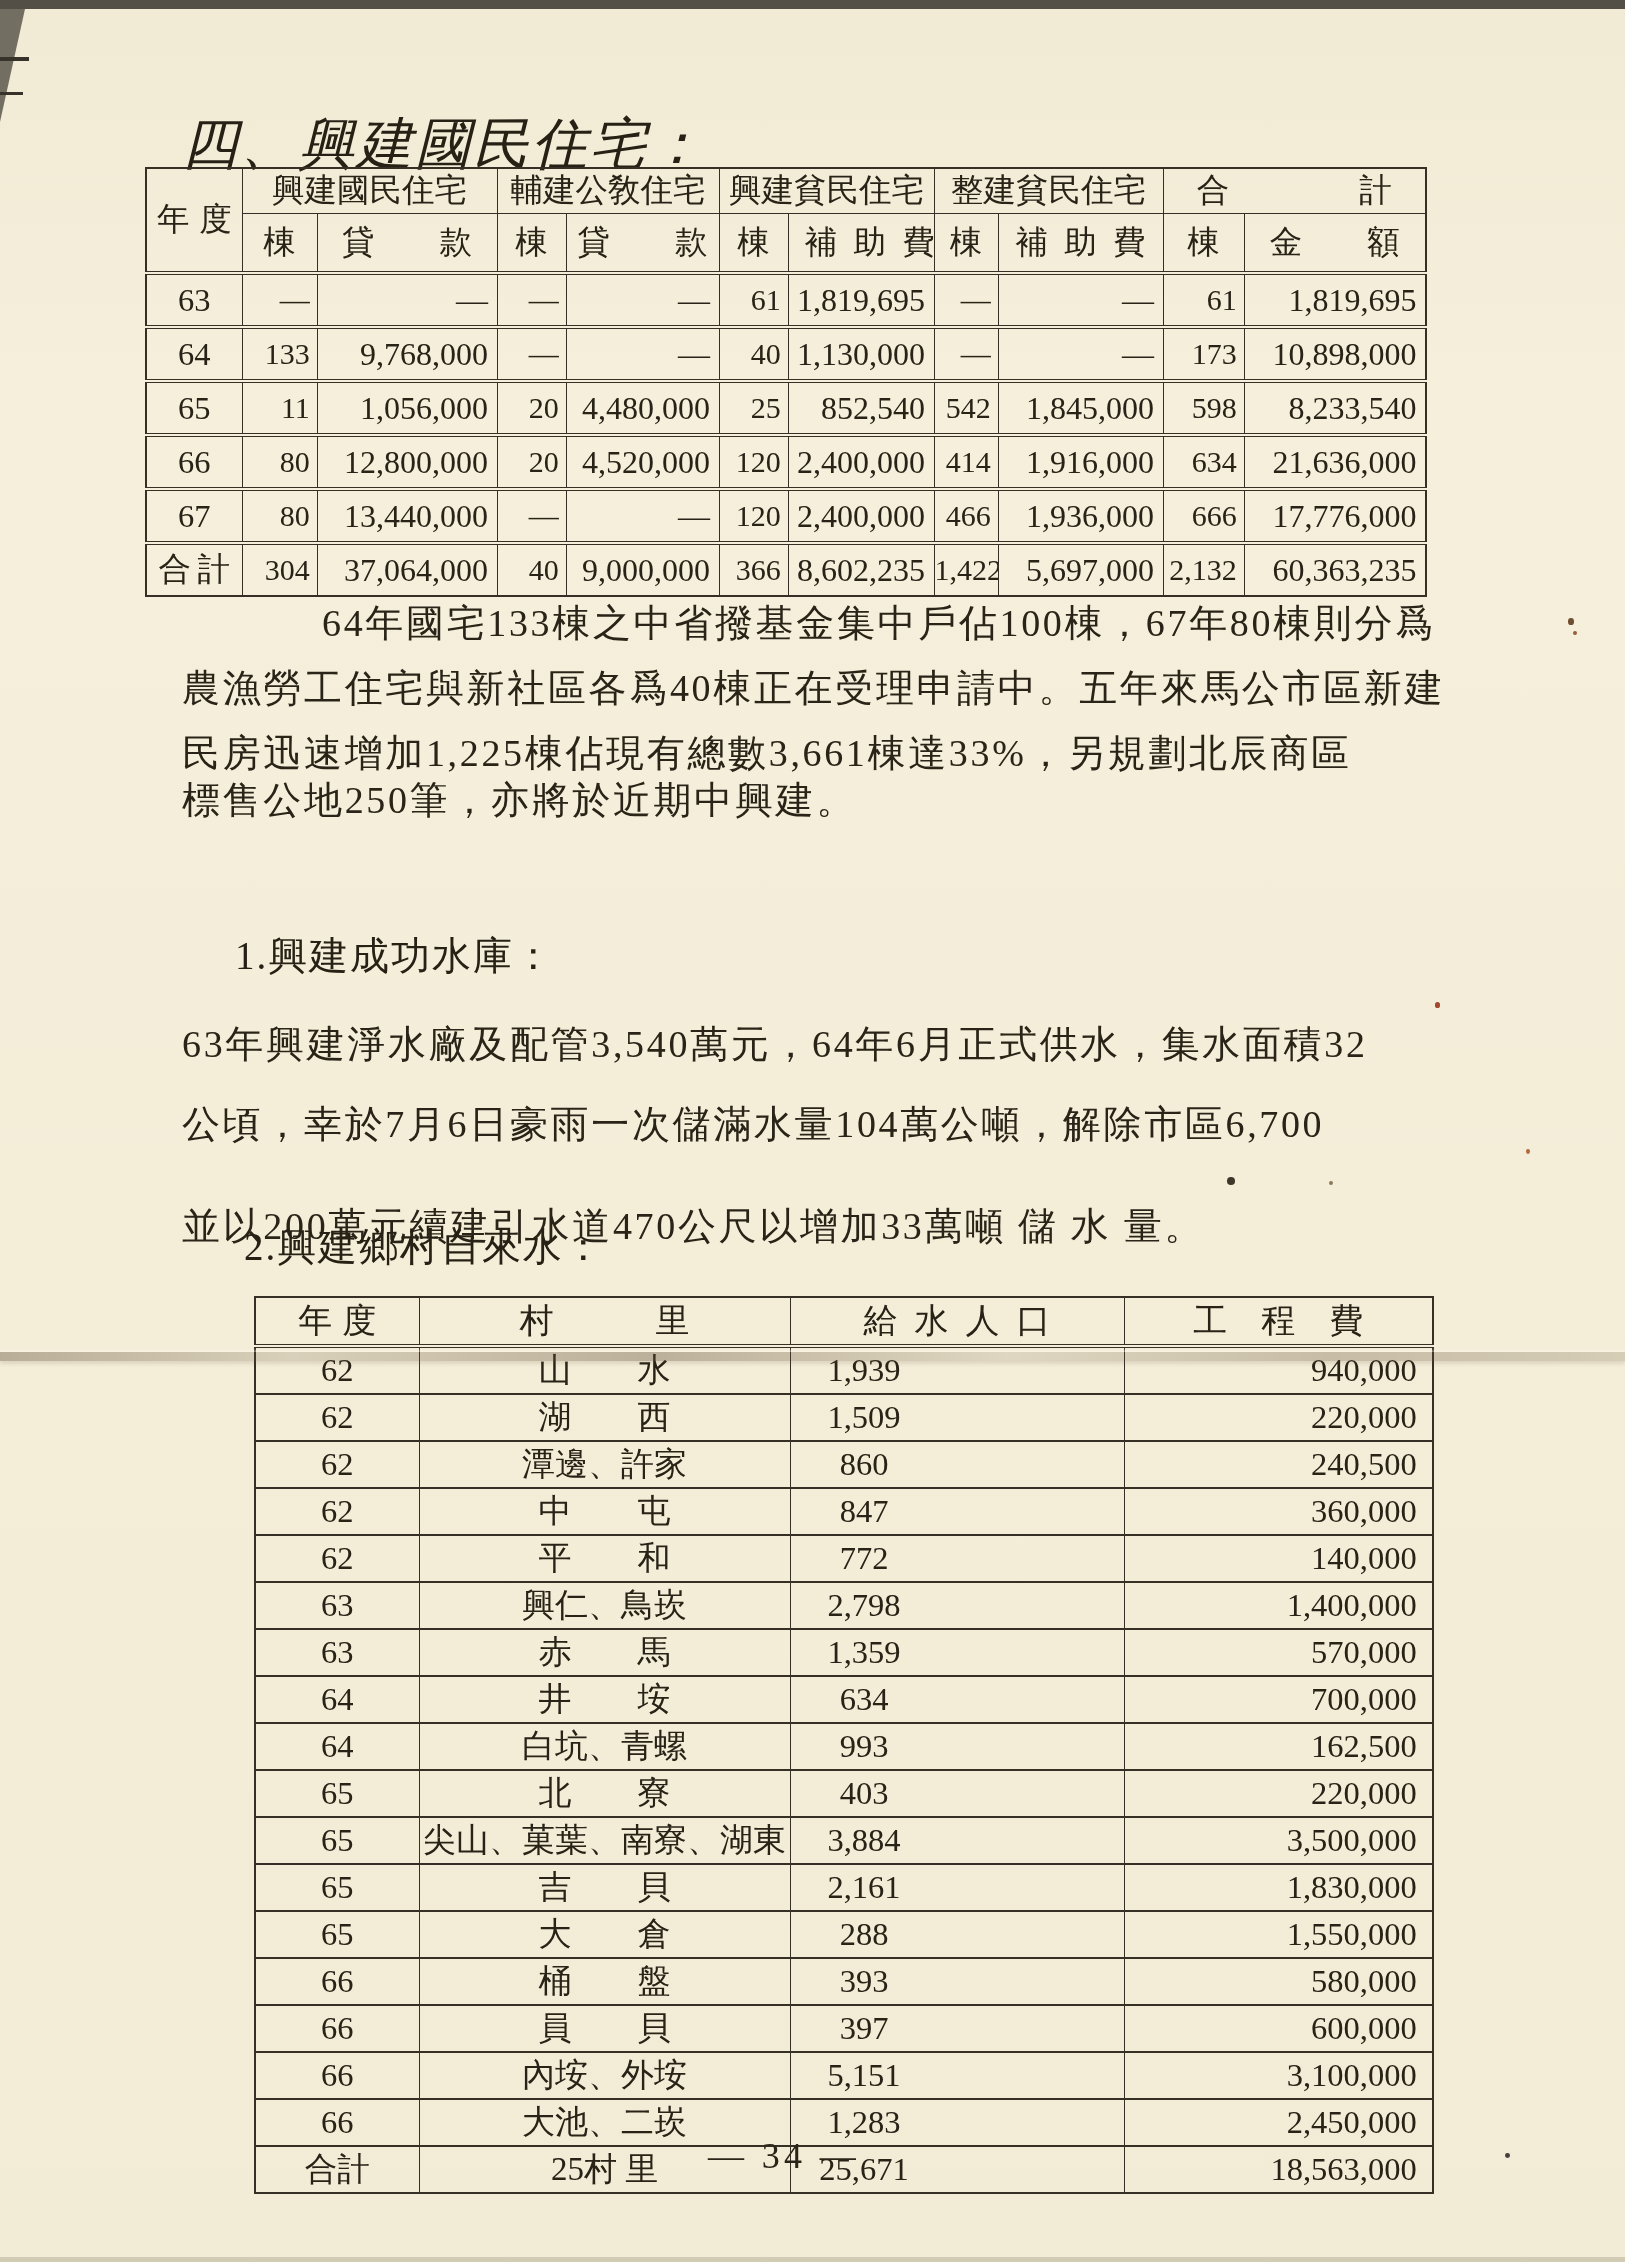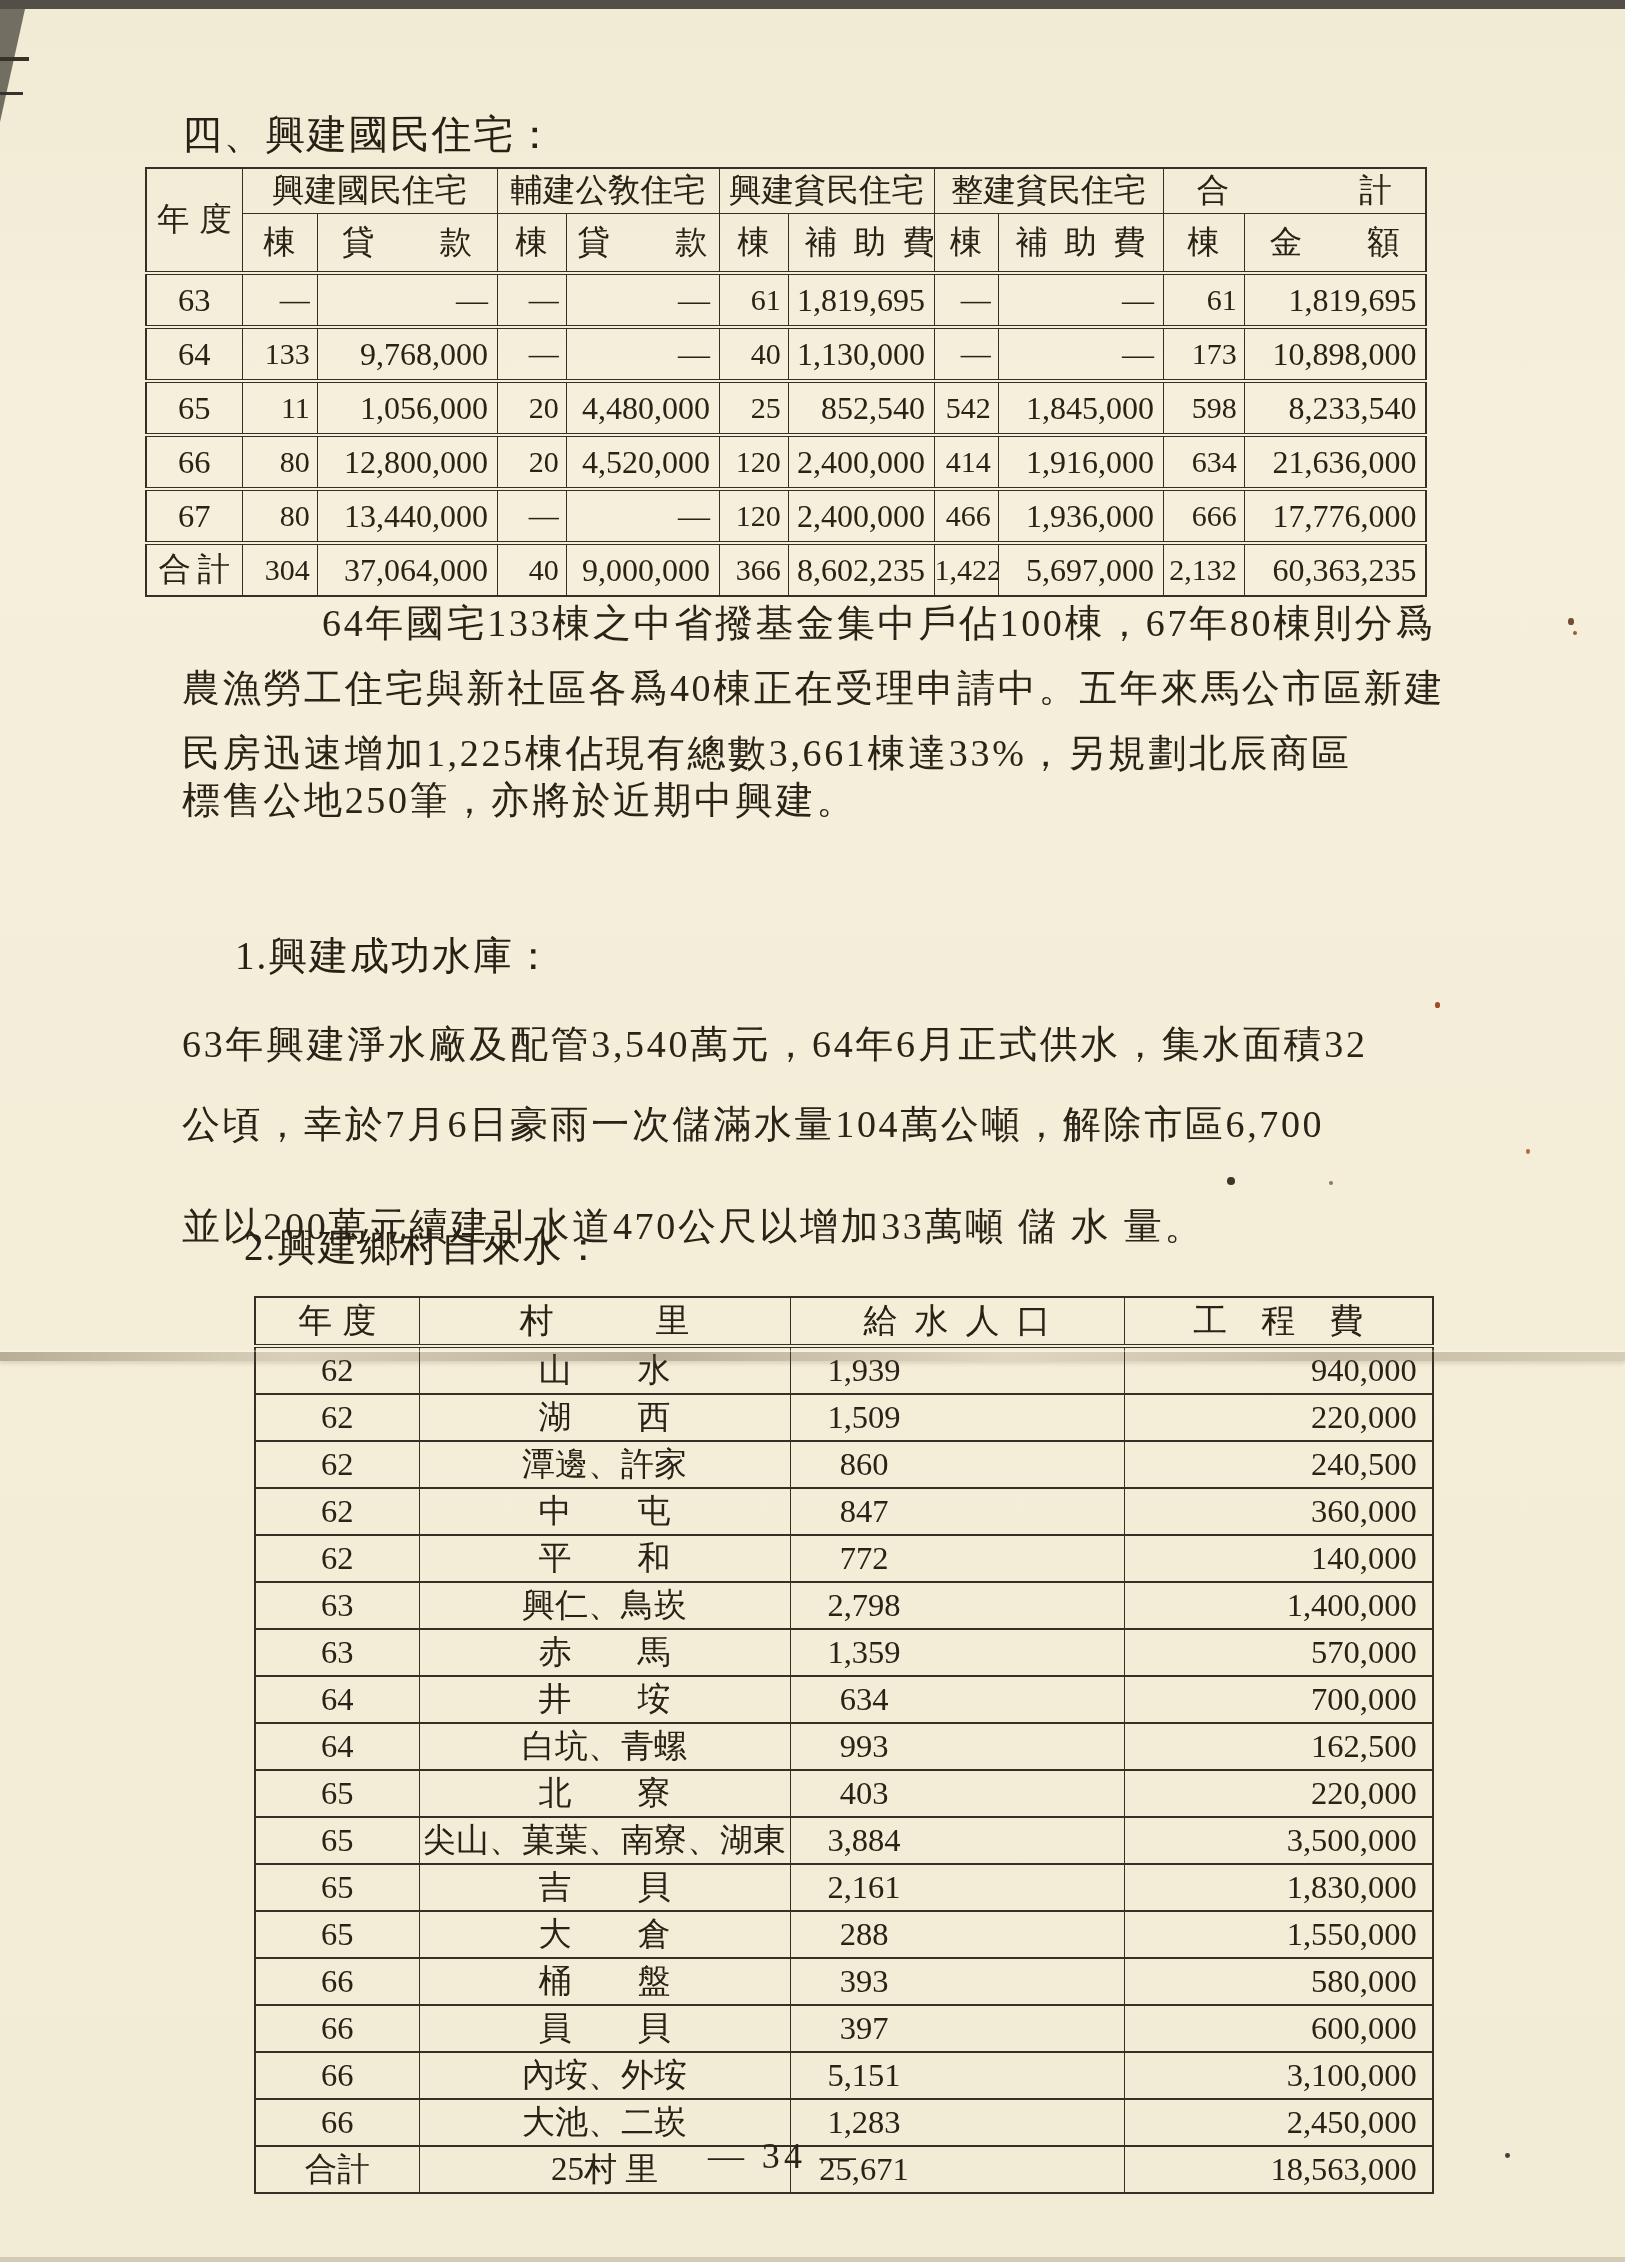--- a/index.html
+++ b/index.html
@@ -20,21 +20,21 @@
   .bind-line2{position:absolute;left:0;top:92px;width:23px;height:2.9px;background:#37322a;}
   .crease{position:absolute;left:0;top:1352px;width:1625px;height:8.6px;z-index:6;
     background:linear-gradient(to right,
       rgba(95,78,52,.40) 0%,rgba(95,78,52,.18) 18%,rgba(95,78,52,.38) 40%,
       rgba(95,78,52,.14) 62%,rgba(95,78,52,.30) 82%,rgba(95,78,52,.20) 100%);
     box-shadow:0 2.9px 3.8px rgba(95,78,52,.14), 0 -1.9px 2.9px rgba(255,252,240,.5);}
   .speck{position:absolute;border-radius:50%;z-index:7;}
   .bottom-shade{position:absolute;left:0;bottom:0;width:1625px;height:5.7px;background:rgba(120,110,88,.25);}
 
   
-  .h1{position:absolute;font-size:40px;letter-spacing:.04em;white-space:nowrap;color:#262015;}
+  .h1{position:absolute;font-size:56px;letter-spacing:.04em;white-space:nowrap;color:#262015;font-style:italic;}
   .item{position:absolute;font-size:39px;letter-spacing:.05em;white-space:nowrap;color:#262015;}
   .bline{position:absolute;left:182px;font-size:38px;letter-spacing:.07em;white-space:nowrap;color:#2a2418;}
   .indent{padding-left:140px;}
   .footer{position:absolute;left:593px;top:2135px;width:382px;text-align:center;
     font-size:36px;letter-spacing:.12em;color:#2a2418;}
 
   
   table{border-collapse:collapse;table-layout:fixed;position:absolute;background:transparent;}
   .t1{left:145px;top:167px;width:1279px;border:2.9px solid #362f25;}
   .t1 th{border:1.9px solid #362f25;font-weight:normal;font-size:32.5px;color:#282217;

